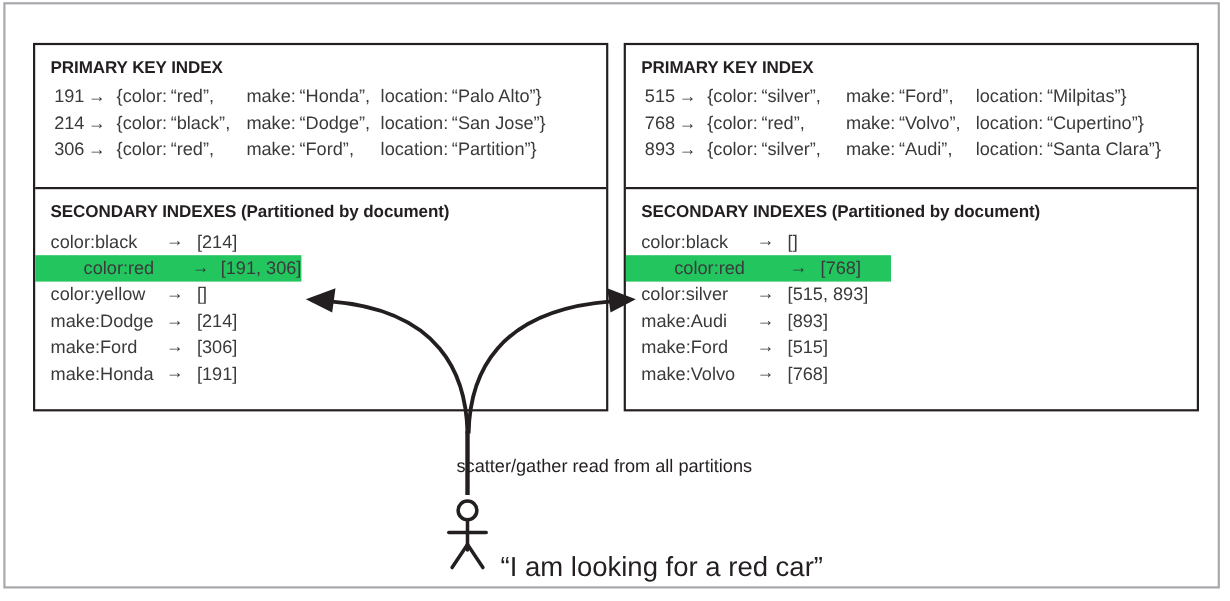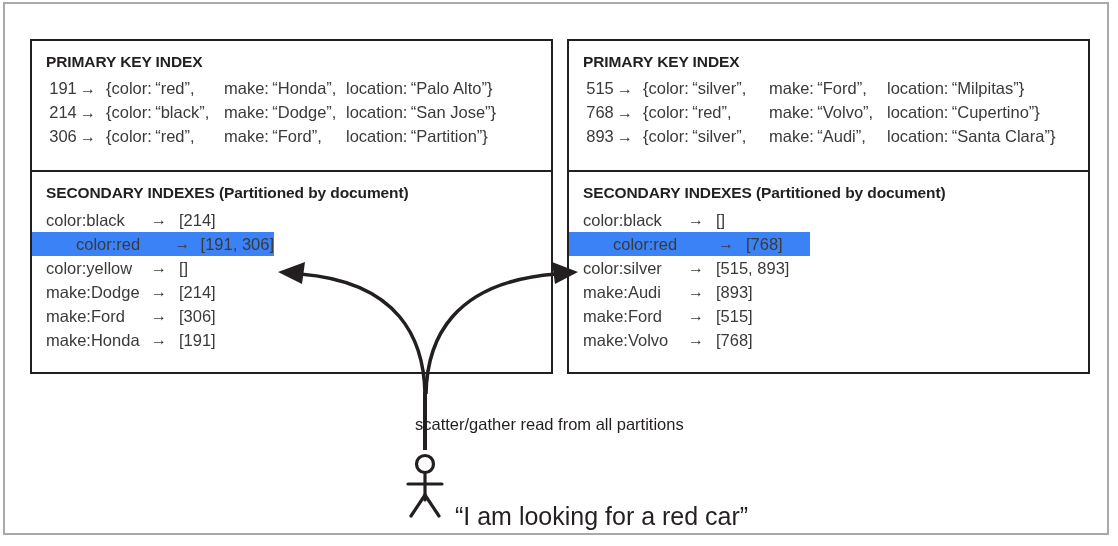--- a/index.html
+++ b/index.html
@@ -124,21 +124,21 @@
     display: flex;
     align-items: center;
     height: 24px;
     font-size: 16.5px;
     color: #3a3a3c;
     white-space: nowrap;
     padding-left: 14px;
     box-sizing: border-box;
   }
   .sec-row.highlighted {
-    background: #3b82f6;
+    background: #22c55e;
     padding-left: 44px;
   }
   #partition-0-box .sec-row.highlighted { width: 242px; }
   #partition-1-box .sec-row.highlighted { width: 241px; }
   .sec-key   { width: 105px; }
   .sec-arrow { width: 28px; font-size: 16px; }
   .sec-val   { }
 
   
   #overlay {

